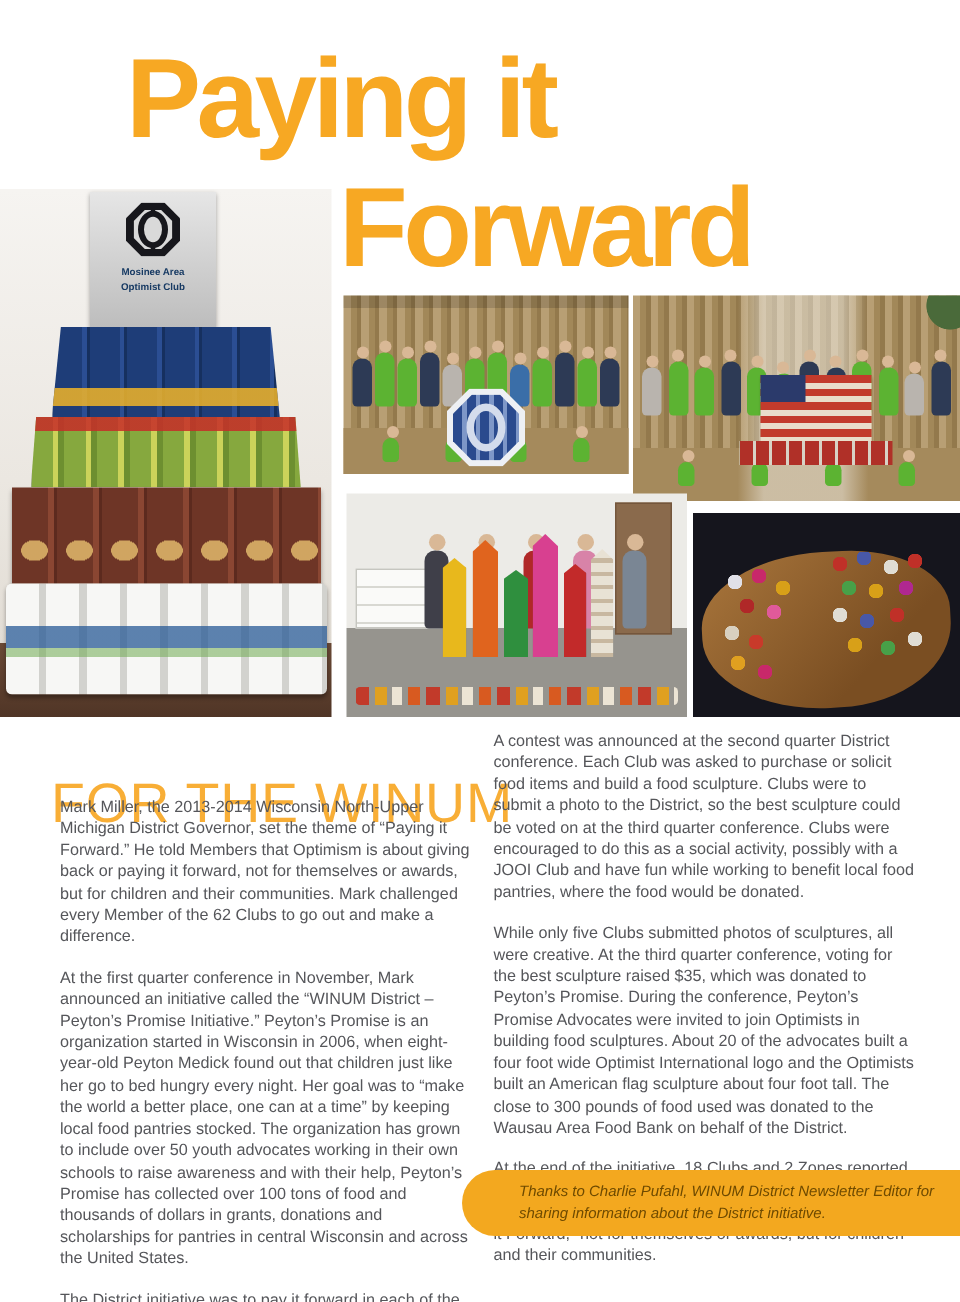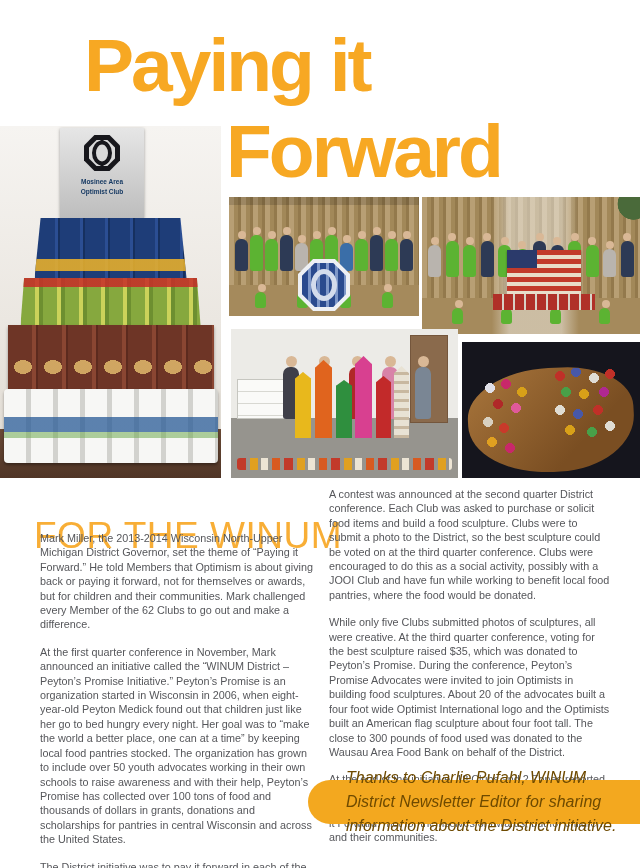--- a/index.html
+++ b/index.html
@@ -134,21 +134,21 @@
   .kids{position:absolute;left:34px;top:484px;font-size:37px;font-weight:400;letter-spacing:.5px;
     color:var(--heading,#F8AE36);}
   .col{position:absolute;}
   #colL{left:36px;top:531px;width:285px;}
   #colR{left:325px;top:487px;width:289px;}
   .col p{margin:0 4px 13px;font-size:10.8px;line-height:14.4px;color:#55565a;}
 
   .callout{position:absolute;left:308px;top:780px;width:332px;height:44px;box-sizing:border-box;
     background:var(--callout_bg,#F3A81F);border-radius:30px 0 0 30px;
     display:flex;align-items:center;padding:2px 8px 2px 38px;}
-  .callout p{margin:0;font-style:italic;font-size:16px;line-height:1.5;color:var(--callout_text,#6E4A00);}
+  .callout p{margin:0;font-style:italic;font-size:10px;line-height:1.5;color:var(--callout_text,#6E4A00);}
 
   .footer{position:absolute;left:36px;top:820px;font-size:13.5px;font-weight:700;color:#3c3c3e;letter-spacing:.2px;margin-top:48px;}
 </style>
 </head>
 <body>
 
 <div class="page">
 
   <div class="title" id="t1">Paying it</div>
   <div class="title" id="t2">Forward</div>

